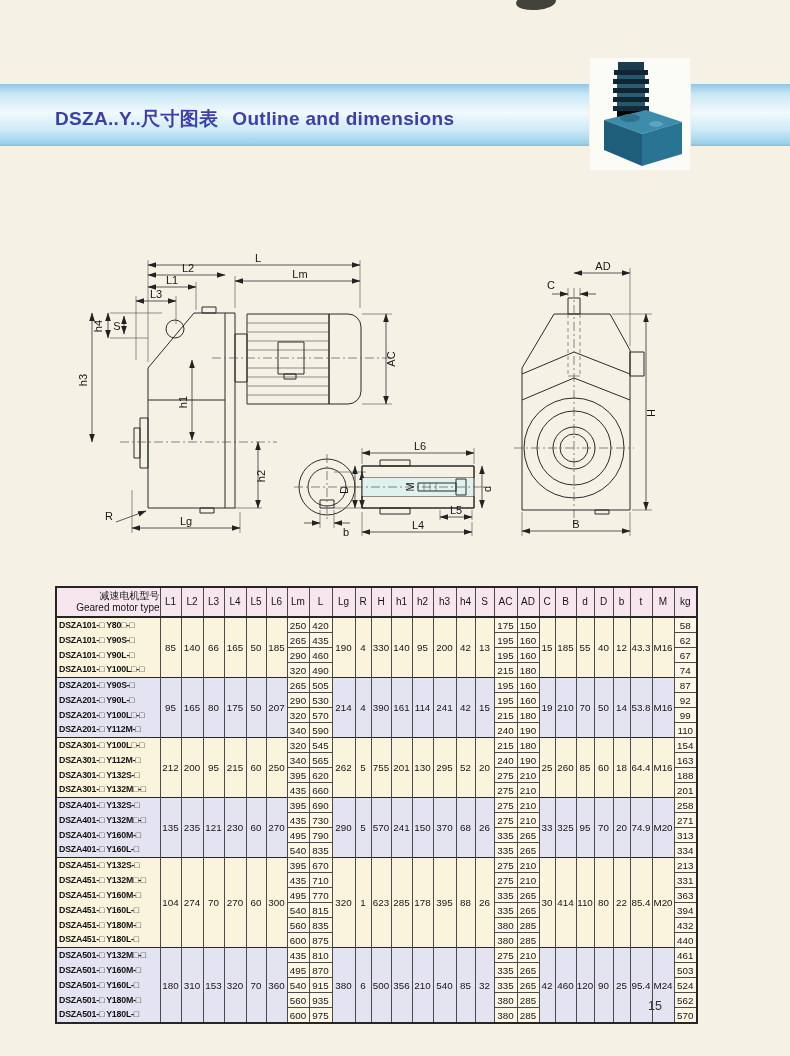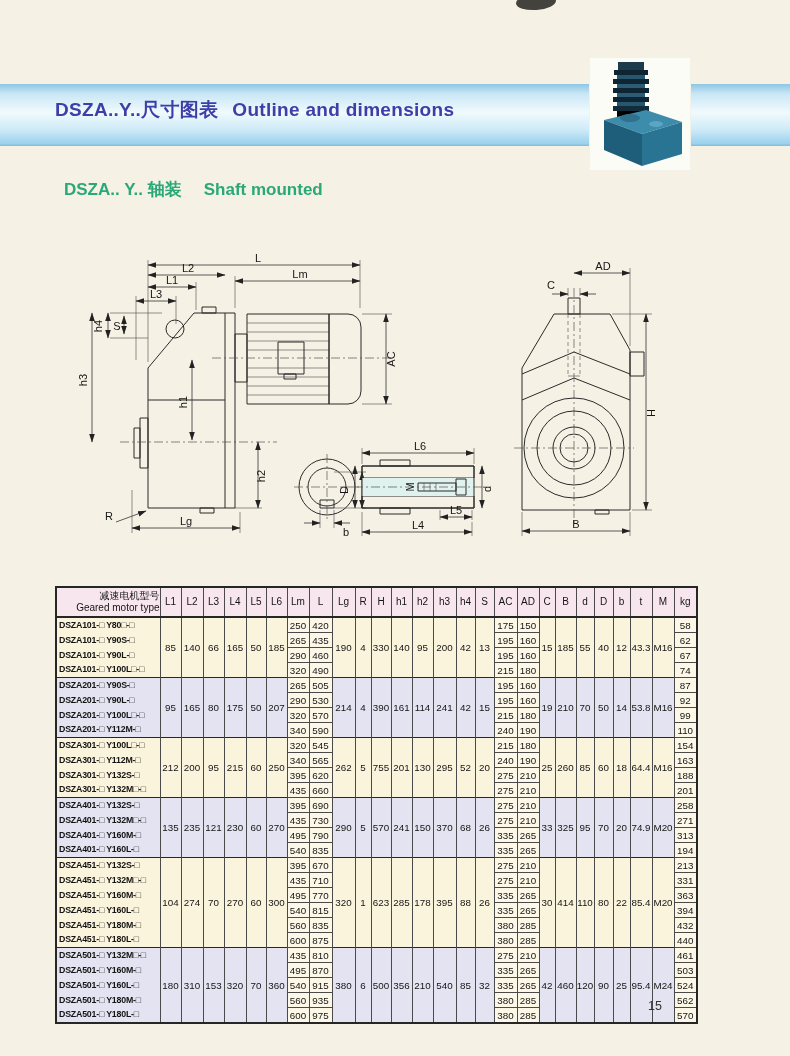--- a/index.html
+++ b/index.html
@@ -3,21 +3,21 @@
 <meta charset="utf-8">
 <style>
   html,body{margin:0;padding:0;}
   body{font-family:"Liberation Sans","DejaVu Sans",sans-serif;background:#d8d4c8;}
   .page{position:relative;width:790px;height:1056px;background:#f5f1e4;overflow:hidden;margin:0 auto;}
   .smudge{position:absolute;left:516px;top:-6px;width:40px;height:16px;background:#23231f;border-radius:50%;transform:rotate(-4deg);opacity:.85;}
 
   
   .band{position:absolute;left:0;top:84px;width:790px;height:62px;
     background:linear-gradient(180deg,#8fc6e4 0%,#c9e7f6 16%,#f1fafd 46%,#cdeaf7 74%,#9bd2ec 96%,#7fbbdd 100%);}
-  .band-title{position:absolute;left:55px;top:97px;font-size:19px;font-weight:bold;color:#3c3fa8;letter-spacing:.3px;white-space:nowrap;}
+  .band-title{position:absolute;left:55px;top:106px;font-size:19px;font-weight:bold;color:#3c3fa8;letter-spacing:.3px;white-space:nowrap;}
   .band-title .en{margin-left:14px;}
   .photo{position:absolute;left:590px;top:58px;width:100px;height:112px;background:#fcfcf7;box-shadow:0 0 0 1px #f3f1e8;}
   .subtitle{position:absolute;left:64px;top:178px;font-size:17px;font-weight:bold;color:#29a878;white-space:nowrap;}
   .subtitle .en{margin-left:22px;}
 
   
   .drawings{position:absolute;left:62px;top:250px;}
   .drawings line,.drawings path,.drawings polyline,.drawings rect,.drawings circle{vector-effect:non-scaling-stroke;}
   .dl{stroke:#2b2b2b;stroke-width:1;fill:none;}
   .thin{stroke:#4a4a4a;stroke-width:.6;fill:none;}
@@ -65,23 +65,20 @@
       <rect x="23" y="48" width="36" height="5" fill="#122c3a"></rect>
       <rect x="27" y="53" width="28" height="6" fill="#1d4references458"></rect>
       <polygon points="14,62 56,52 92,64 52,76" fill="#3e8cab"></polygon>
       <polygon points="14,62 52,76 52,108 14,92" fill="#1f5e7a"></polygon>
       <polygon points="52,76 92,64 92,96 52,108" fill="#2a7493"></polygon>
       <ellipse cx="66" cy="66" rx="7" ry="3" fill="#5ba6c2"></ellipse>
       <ellipse cx="40" cy="60" rx="10" ry="4" fill="#2f708c"></ellipse>
     </svg>
   </div>
 
-  <div class="subtitle">
-    <span class="zh">DSZA.. Y.. 轴装</span><span class="en">Shaft mounted</span>
-  </div>
 
   <svg class="drawings" width="640" height="316" viewBox="0 0 640 316">
     <defs>
       <marker id="ar" markerWidth="9" markerHeight="8" refX="8" refY="4" orient="auto" markerUnits="userSpaceOnUse">
         <path d="M0,1.2 L8.5,4 L0,6.8 Z" fill="#222"></path>
       </marker>
       <marker id="arS" markerWidth="9" markerHeight="8" refX="8" refY="4" orient="auto-start-reverse" markerUnits="userSpaceOnUse">
         <path d="M0,1.2 L8.5,4 L0,6.8 Z" fill="#222"></path>
       </marker>
       <pattern id="hatch" width="5" height="5" patternTransform="rotate(45)" patternUnits="userSpaceOnUse">
@@ -510,21 +507,21 @@
           <td class="box">335</td>
           <td class="box">265</td>
           <td class="box">313</td>
         </tr>
         <tr class="lav">
           <td class="model">DSZA401-□ Y160L-□</td>
           <td class="box">540</td>
           <td class="box">835</td>
           <td class="box">335</td>
           <td class="box">265</td>
-          <td class="box">194</td>
+          <td class="box">334</td>
         </tr>
         <tr class="cream gstart">
           <td class="model">DSZA451-□ Y132S-□</td>
           <td class="sh" rowspan="6">104</td>
           <td class="sh" rowspan="6">274</td>
           <td class="sh" rowspan="6">70</td>
           <td class="sh" rowspan="6">270</td>
           <td class="sh" rowspan="6">60</td>
           <td class="sh" rowspan="6">300</td>
           <td class="box">395</td>

